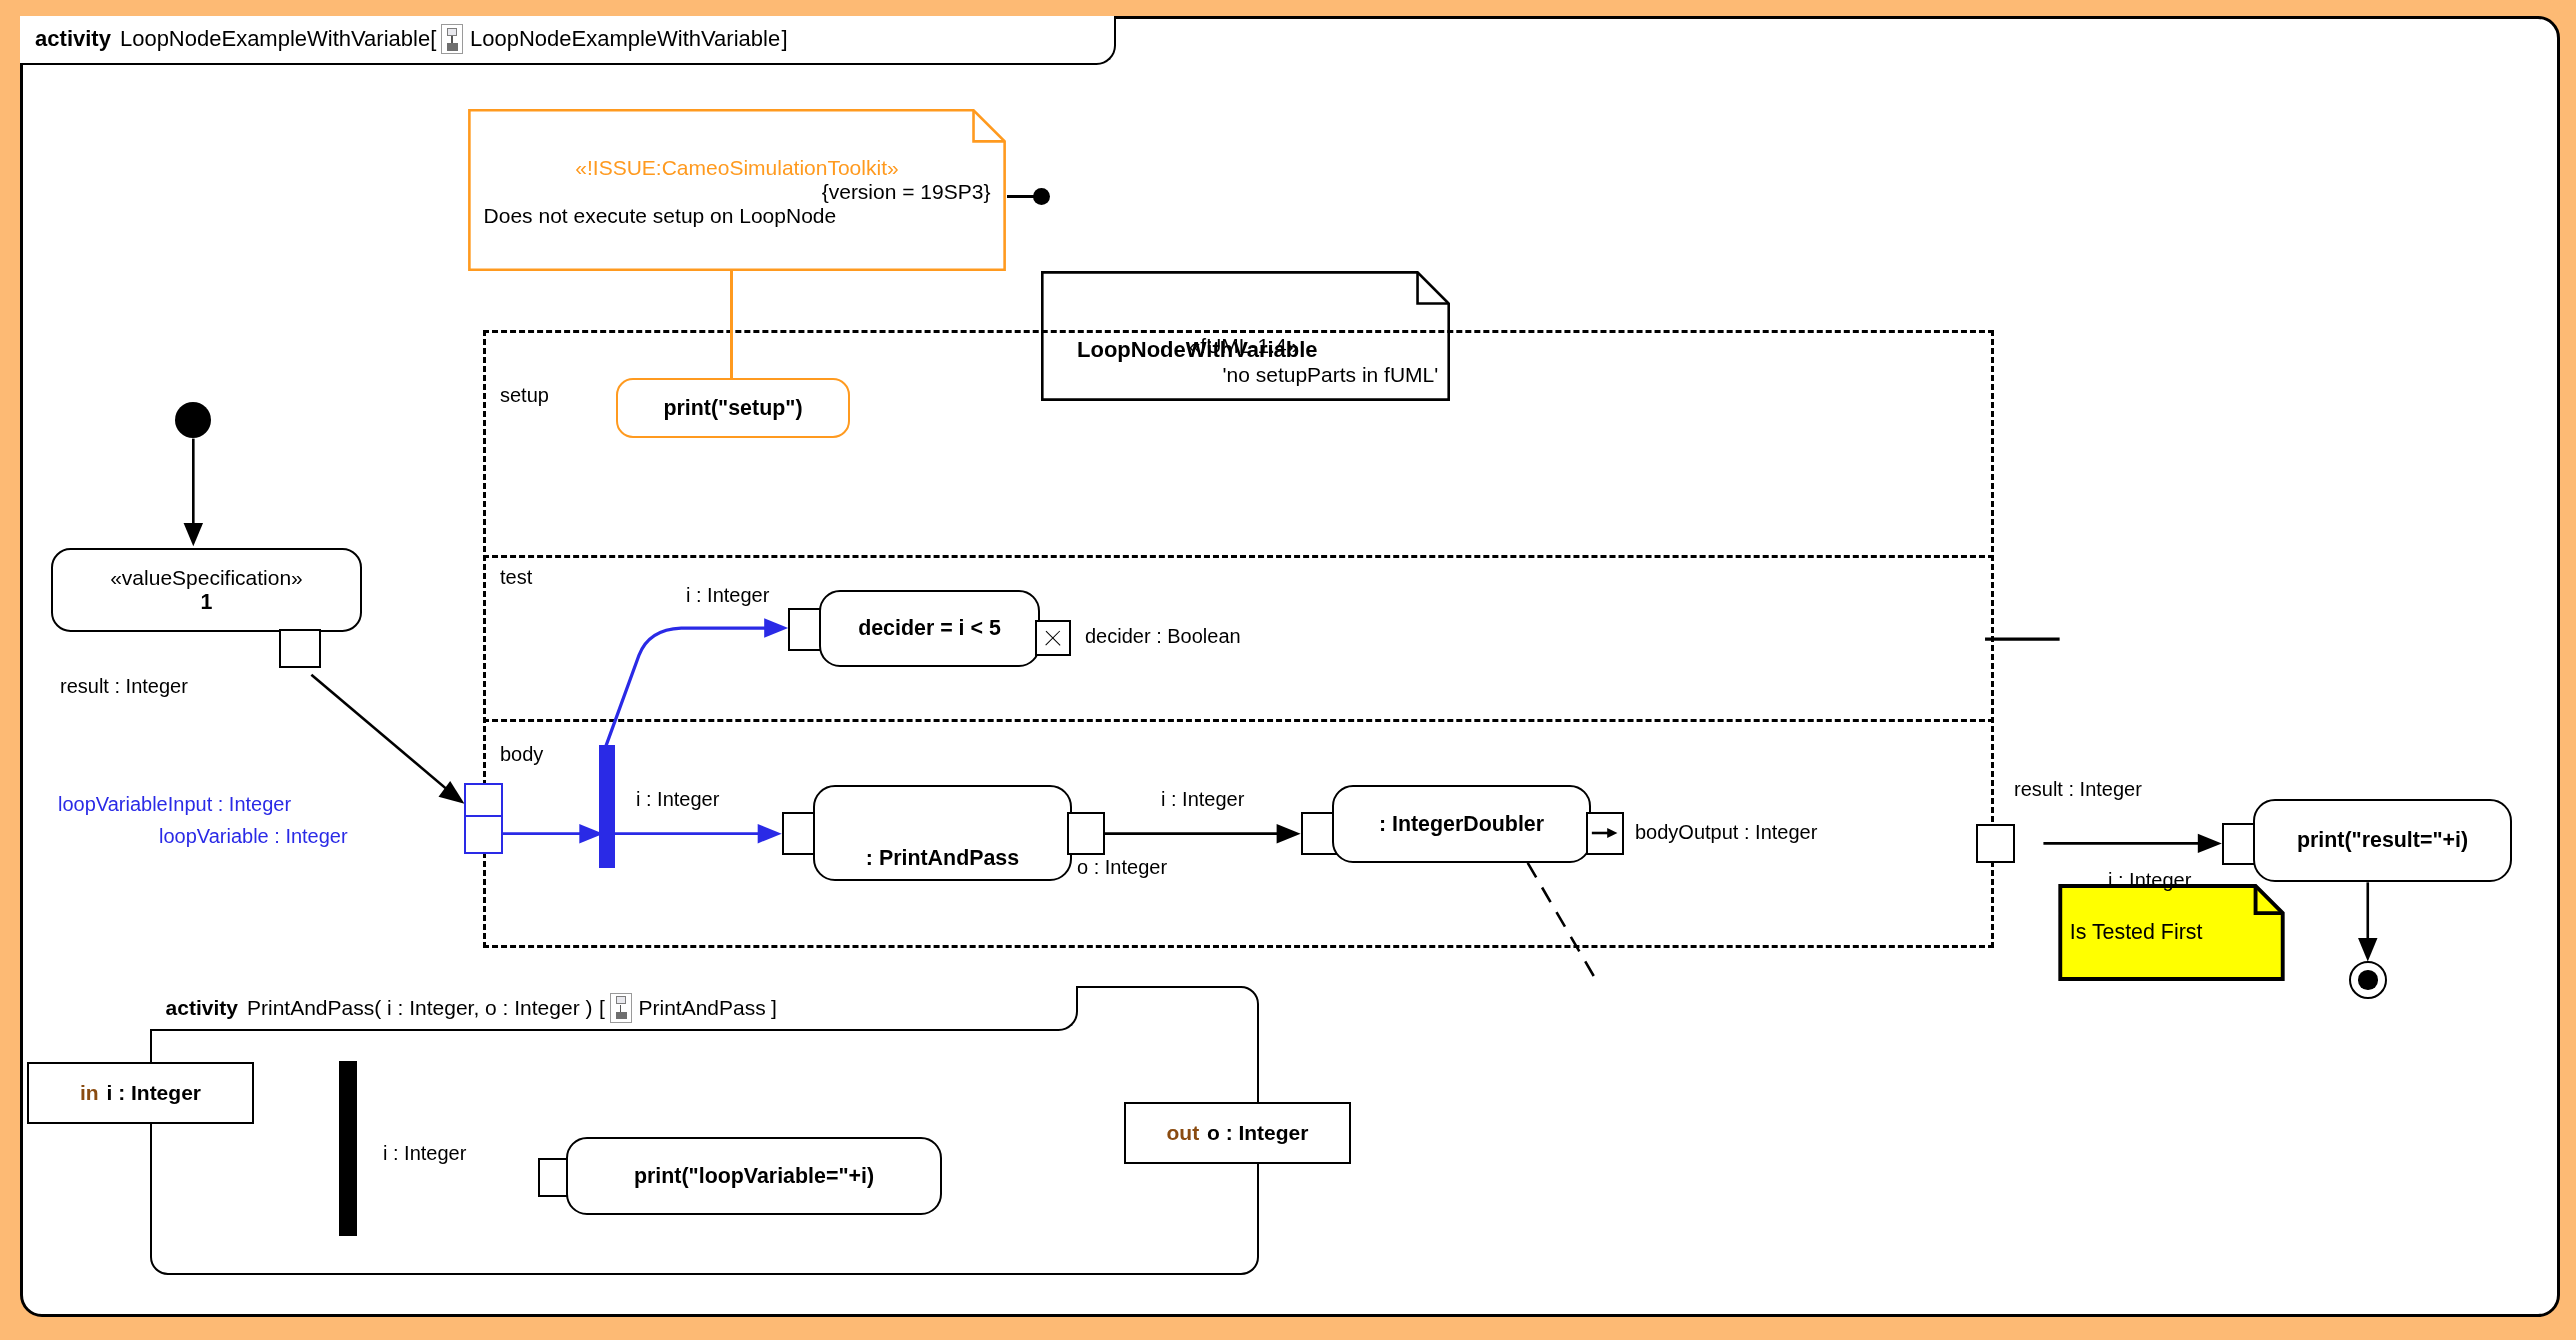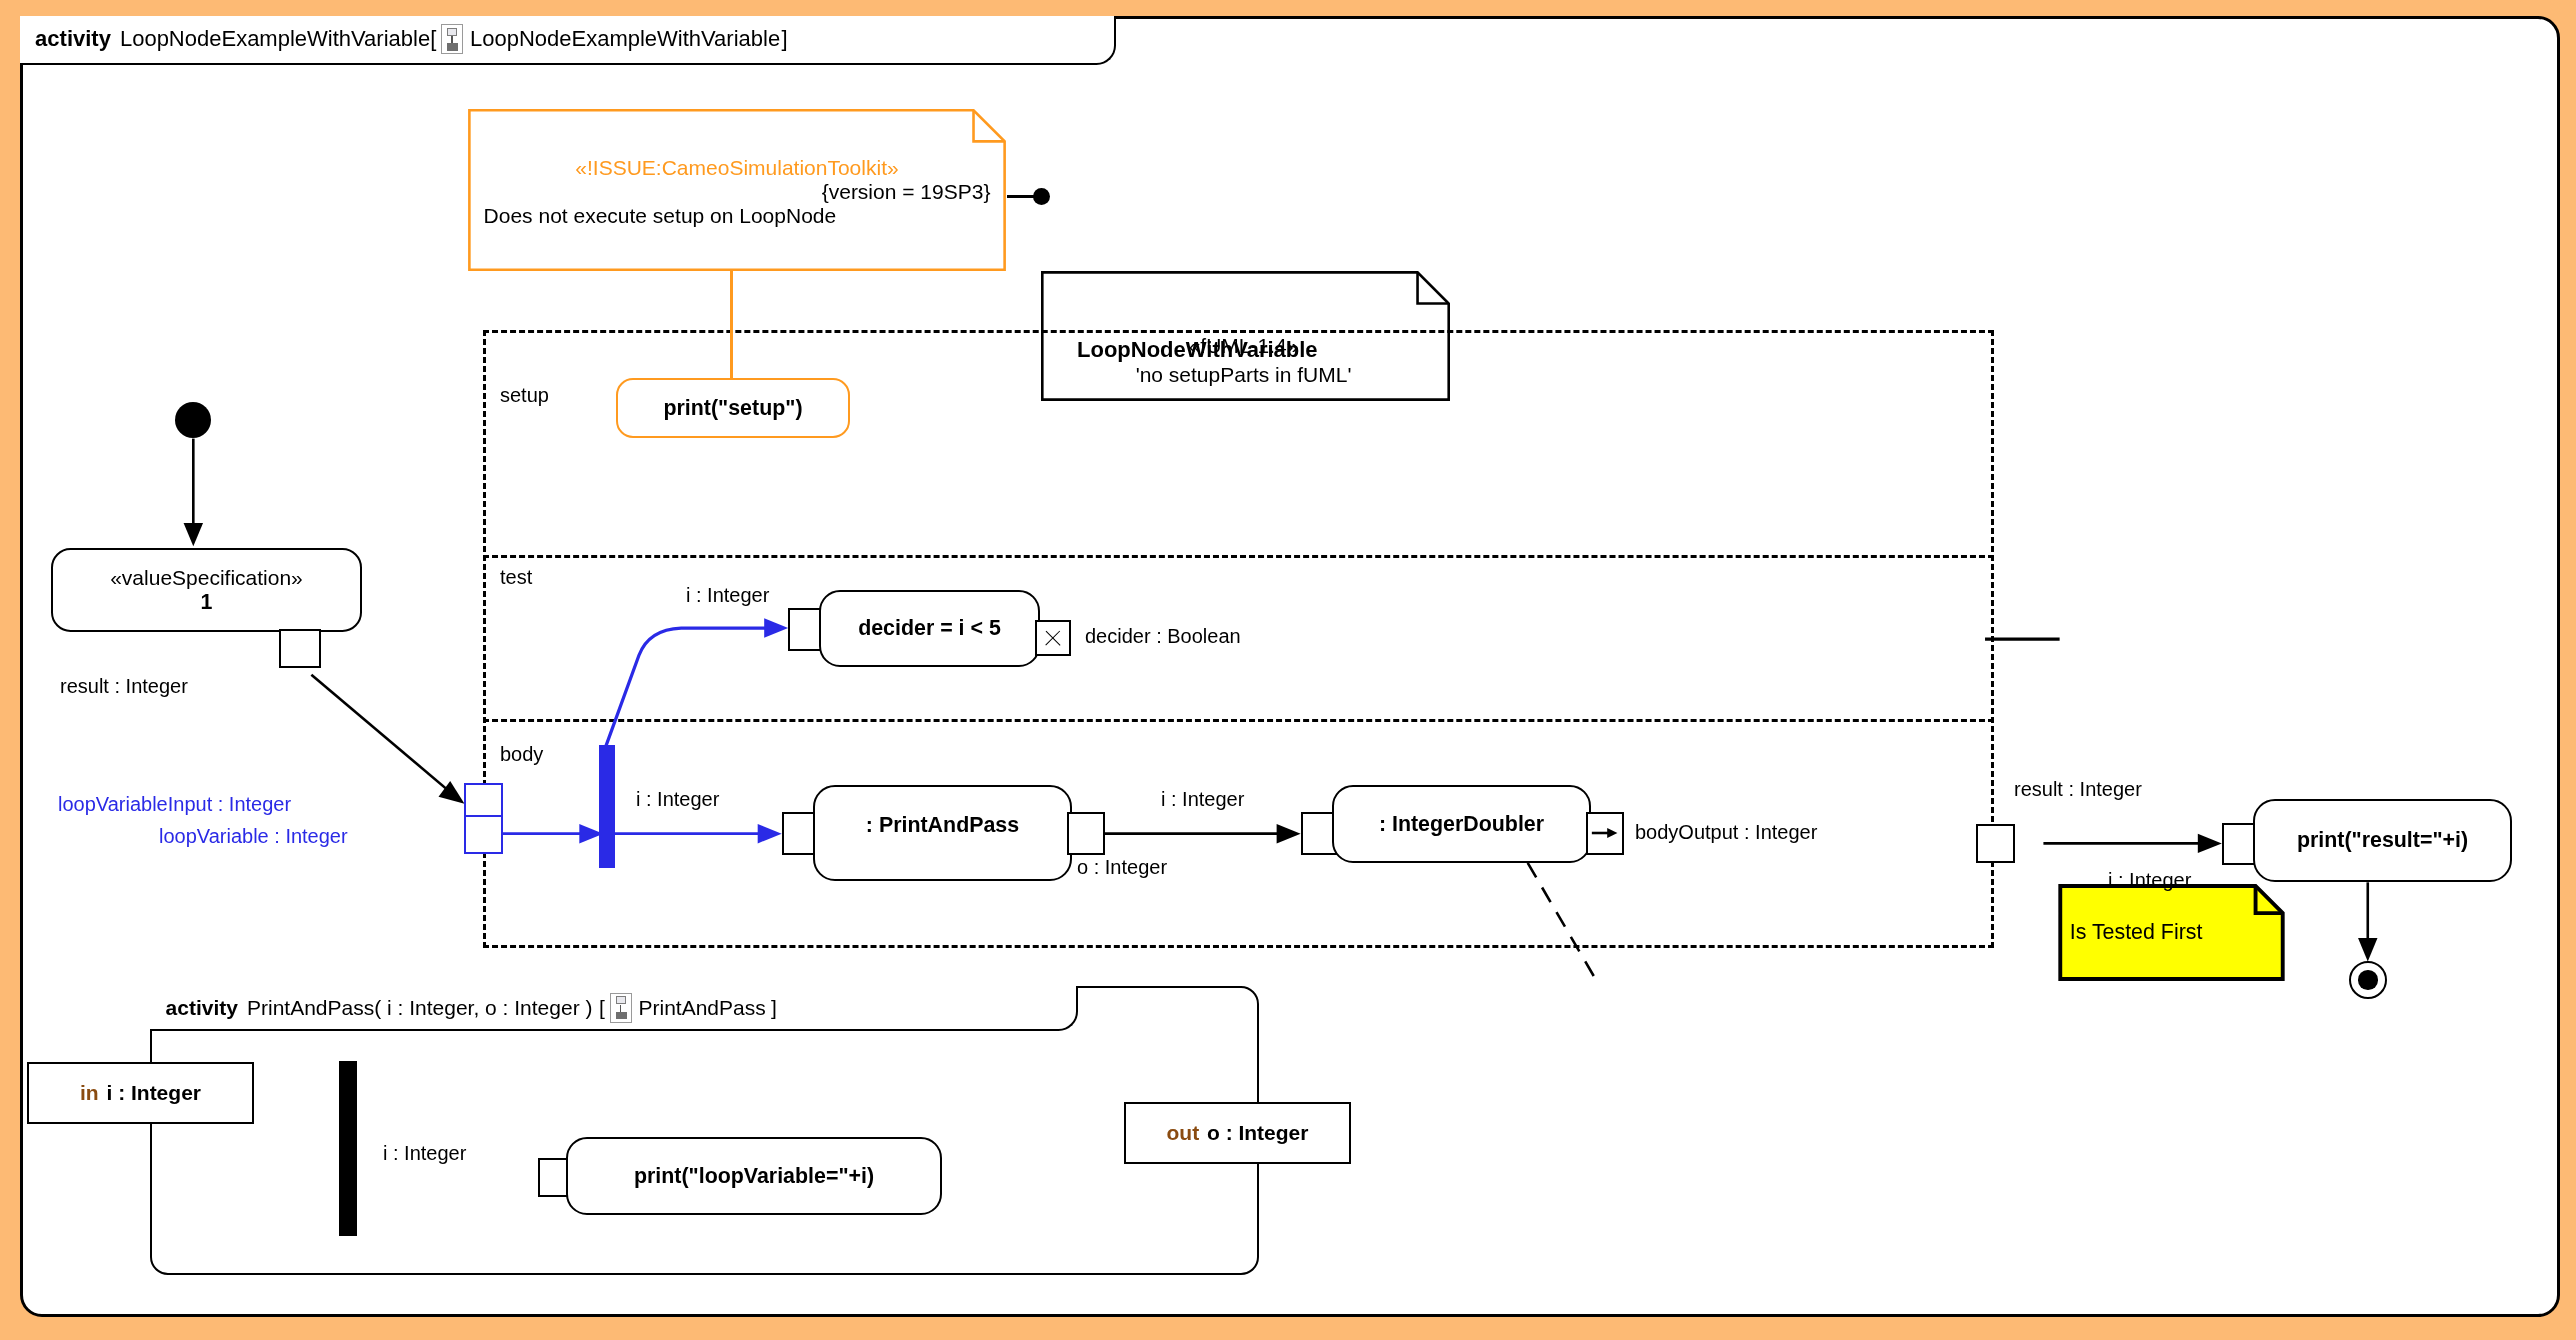--- a/index.html
+++ b/index.html
@@ -205,21 +205,21 @@
     </div>
   </div>
 
   <div class="abs note" style="left:1041px; top:109px; width:409px; height:130px;">
     <svg class="note-svg" width="409" height="130" viewBox="0 0 630 200">
       <polygon points="2,2 580,2 628,50 628,198 2,198" fill="#ffffff" stroke="#000000" stroke-width="4"></polygon>
       <polyline points="580,2 580,50 628,50" fill="none" stroke="#000000" stroke-width="4"></polyline>
     </svg>
     <div class="note-text" style="height:100%; display:flex; flex-direction:column; justify-content:flex-end; padding:0 11.7px 14.3px 7.8px;">
       <div class="lbl" style="text-align:center; font-size:21px; margin-bottom:5.2px;">«fUML-1.4»</div>
-      <div class="lbl" style="text-align:center; font-size:21px;">'no setupParts in fUML'</div>
+      <div class="lbl" style="text-align:right; font-size:21px;">'no setupParts in fUML'</div>
     </div>
   </div>
 
   <div class="abs" style="left:1033px; top:188px; width:17px; height:17px; border-radius:50%; background:#000;"></div>
   <div class="abs" style="left:1007px; top:195px; width:30px; height:3.2px; background:#000;"></div>
 
   <div class="abs loopnode" style="left:483px; top:330px; width:1511px; height:618px;"></div>
 
   <div class="abs dashed-h" style="left:483px; top:555px; width:1511px; height:0;"></div>
   <div class="abs dashed-h" style="left:483px; top:719px; width:1511px; height:0;"></div>
@@ -290,21 +290,21 @@
   <div class="abs fork" style="left:599px; top:745px; width:15.6px; height:123px;"></div>
 
   <div class="abs pin" style="left:788px; top:608px; width:38px; height:43px;"></div>
   <div class="abs lbl" style="left:686px; top:584px;">i : Integer</div>
   <div class="abs action" style="left:819px; top:590px; width:221px; height:77px; border-radius:21px;">decider = i &lt; 5</div>
   <div class="abs pin pin-x" style="left:1035px; top:620px; width:36px; height:36px;"></div>
   <div class="abs lbl" style="left:1085px; top:625px;">decider : Boolean</div>
 
   <div class="abs pin" style="left:782px; top:812px; width:38px; height:43px;"></div>
   <div class="abs lbl" style="left:636px; top:788px;">i : Integer</div>
-  <div class="abs action" style="left:813px; top:785px; width:259px; height:96px; border-radius:22px; position:absolute;">
+  <div class="abs action" style="left:813px; top:785px; width:259px; height:96px; border-radius:22px; position:absolute;align-items:flex-end;">
     <span style="position:relative; top:-7.8px;">: PrintAndPass</span>
   </div>
   <div class="abs rake" style="left:1024px; top:843px;">
     <span class="stem"></span>
       <span class="bar"></span>
       <span class="t1"></span>
       <span class="t2"></span>
       <span class="t3"></span>
   </div>
   <div class="abs pin" style="left:1067px; top:812px; width:38px; height:43px;"></div>

